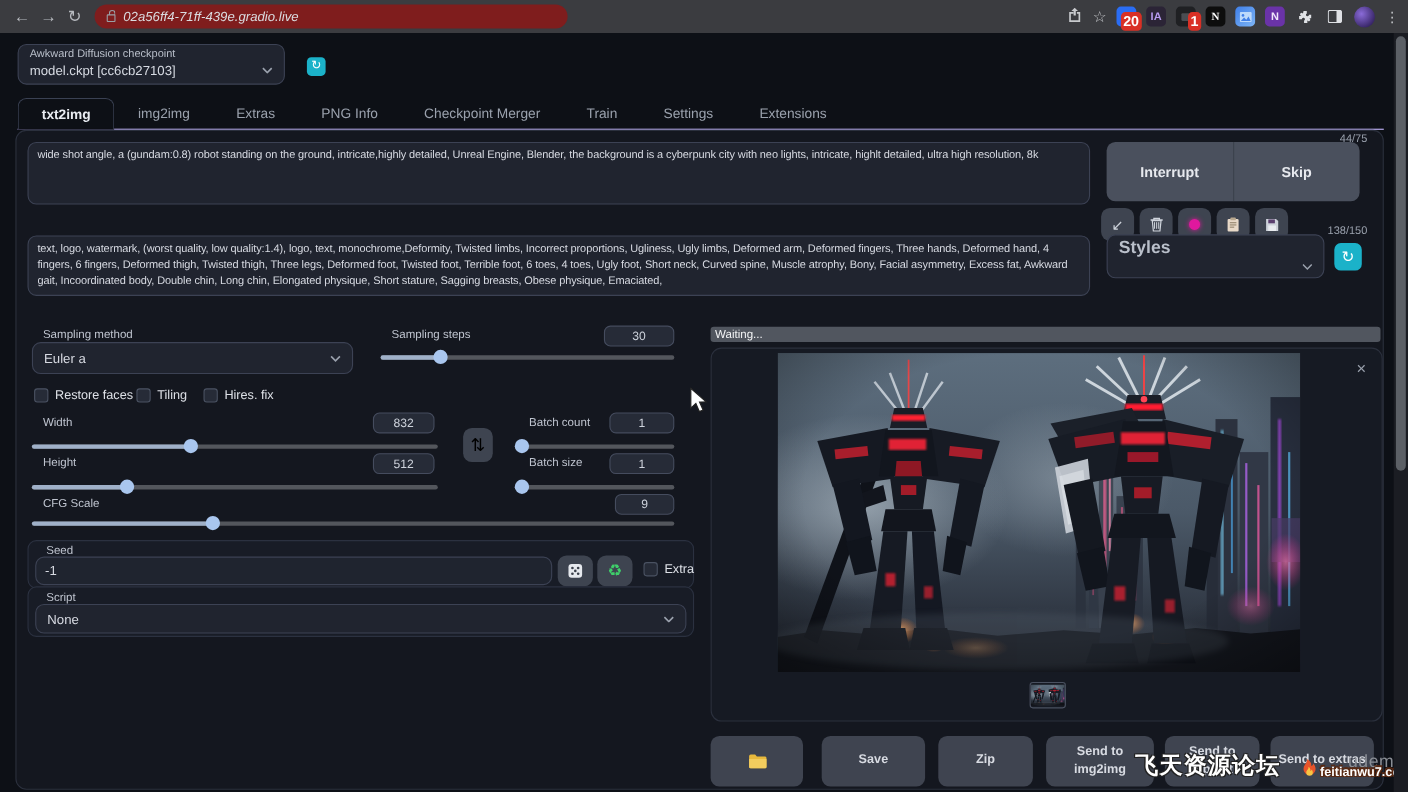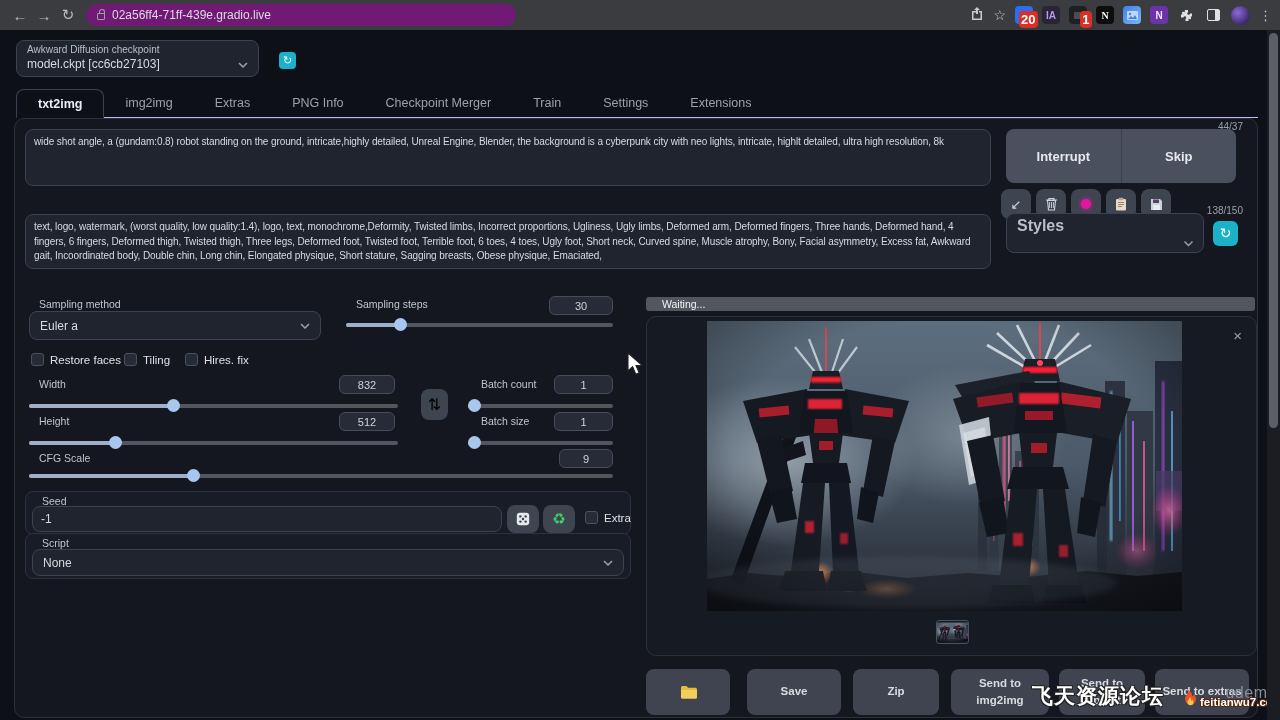--- a/index.html
+++ b/index.html
@@ -2,21 +2,21 @@
 <html><head>
 <meta charset="utf-8">
 <style>
   * { margin:0; padding:0; box-sizing:border-box; }
   body { background:#000; font-family:"Liberation Sans", sans-serif; }
   .screen { position:relative; width:1280px; height:720px; overflow:hidden; background:#0d1016; }
 
   
   .chrome { position:absolute; top:0; left:0; width:1280px; height:30px; background:#3b3c40; display:flex; align-items:center; padding:0 8px; }
   .navbtn { color:#b7babf; font-size:15px; width:24px; text-align:center; cursor:default; }
-  .urlpill { margin-left:6px; width:430px; height:22px; background:#701a75; border-radius:11px; display:flex; align-items:center; padding:0 11px; gap:7px; }
+  .urlpill { margin-left:6px; width:430px; height:22px; background:#7f1d1d; border-radius:11px; display:flex; align-items:center; padding:0 11px; gap:7px;font-style:italic; }
   .lock { width:8px; height:7px; border:1.3px solid #9aa0a6; border-radius:1px; position:relative; margin-top:3px; }
   .lock:before { content:""; position:absolute; left:0.5px; top:-5px; width:4px; height:4px; border:1.3px solid #9aa0a6; border-bottom:none; border-radius:3px 3px 0 0; }
   .url { color:#dadce0; font-size:12px; }
   .chrome-spacer { flex:1; }
   .cicons { display:flex; align-items:center; gap:9px; }
   .cicon { position:relative; width:18px; height:18px; border-radius:4px; display:flex; align-items:center; justify-content:center; font-size:10px; font-weight:bold; color:#e8eaed; }
   .badge { position:absolute; bottom:-4px; right:-5px; background:#d93025; color:#fff; font-size:13px; font-weight:bold; border-radius:4px; padding:0.5px 2.5px; line-height:1.2; }
   .share-ic, .star-ic { color:#c8cacd; font-size:14px; }
   .avatar { width:19px; height:19px; border-radius:50%; background:radial-gradient(circle at 35% 35%, #8a6bd8, #3d2a6e 70%, #1d1436); }
   .kebab { color:#c8cacd; font-size:13px; letter-spacing:0; }
@@ -58,21 +58,21 @@
   .slider .fill { position:absolute; left:0; top:0; height:4px; background:#9fb0c8; border-radius:2px; }
   .slider .knob { position:absolute; top:-5px; width:13px; height:13px; border-radius:50%; background:#a9c6ee; }
   .dropdown { position:absolute; background:#20242f; border:1px solid #3c4254; border-radius:8px; font-size:12px; color:#d7dae2; padding:0 10px; display:flex; align-items:center; justify-content:space-between; }
   .cb { display:inline-flex; align-items:center; gap:6px; position:absolute; }
   .cb .box { width:13px; height:13px; background:#262b37; border:1px solid #4a5262; border-radius:3px; }
   .cb .cl { font-size:11.5px; color:#dde0e6; }
   .group { position:absolute; border:1px solid #2b3140; border-radius:8px; background:#181c26; }
   .sqbtn { position:absolute; width:32px; height:28px; background:#3e4450; border-radius:8px; display:flex; align-items:center; justify-content:center; cursor:pointer; }
 
   
-  .progress { position:absolute; left:631px; top:178px; width:609px; height:14px; background:#51565f; border-radius:3px; font-size:10.5px; color:#f2f3f5; line-height:14px; padding-left:16px; }
+  .progress { position:absolute; left:631px; top:178px; width:609px; height:14px; background:#51565f; border-radius:3px; font-size:10.5px; color:#f2f3f5; line-height:14px; padding-left:4px; }
   .outpanel { position:absolute; left:631px; top:197px; width:611px; height:340px; background:#161a23; border:1px solid #2b303d; border-radius:10px; }
   .mainimg { position:absolute; left:60px; top:4px; width:475px; height:290px; cursor:pointer; }
   .closex { position:absolute; right:14px; top:10px; color:#9aa1ad; font-size:15px; cursor:pointer; }
   .thumb { position:absolute; left:290px; top:304px; width:31px; height:22px; border-radius:2px; overflow:hidden; outline:1px solid #4a5160; cursor:pointer; }
   .outbtn { position:absolute; top:550px; height:46px; background:#3f4450; border-radius:8px; color:#d8dbe2; font-size:11.5px; font-weight:bold; display:flex; align-items:center; justify-content:center; text-align:center; line-height:1.5; cursor:pointer; padding:0 6px; }
 
   
   .wm { position:absolute; left:1028px; top:676px; width:252px; height:44px; pointer-events:none; }
   .wm-udemy { position:absolute; right:4px; top:8px; color:#8a8e95; font-size:16px; letter-spacing:0.5px; }
   .wm-cn { position:absolute; left:4px; top:6px; color:#fff; font-size:21px; font-weight:bold; letter-spacing:1px; text-shadow:-1px -1px 0 #222,1px -1px 0 #222,-1px 1px 0 #222,1px 1px 0 #222; }
@@ -302,21 +302,21 @@
     <div class="tab">img2img</div>
     <div class="tab">Extras</div>
     <div class="tab">PNG Info</div>
     <div class="tab">Checkpoint Merger</div>
     <div class="tab">Train</div>
     <div class="tab">Settings</div>
     <div class="tab">Extensions</div>
   </div>
 
   <div class="panel">
-    <div class="counter" style="right:14px; top:2px">44/37</div>
+    <div class="counter" style="right:14px; top:2px">44/75</div>
     <div class="promptbox" style="top:10px; height:57px">wide shot angle, a (gundam:0.8) robot standing on the ground, intricate,highly detailed, Unreal Engine, Blender, the background is a cyberpunk city with neo lights, intricate, highlt detailed, ultra high resolution, 8k</div>
 
     <div class="counter" style="right:14px; top:86px">138/150</div>
     <div class="promptbox" style="top:95px; height:55px">text, logo, watermark, (worst quality, low quality:1.4), logo, text, monochrome,Deformity, Twisted limbs, Incorrect proportions, Ugliness, Ugly limbs, Deformed arm, Deformed fingers, Three hands, Deformed hand, 4 fingers, 6 fingers, Deformed thigh, Twisted thigh, Three legs, Deformed foot, Twisted foot, Terrible foot, 6 toes, 4 toes, Ugly foot, Short neck, Curved spine, Muscle atrophy, Bony, Facial asymmetry, Excess fat, Awkward gait, Incoordinated body, Double chin, Long chin, Elongated physique, Short stature, Sagging breasts, Obese physique, Emaciated,</div>
 
     <div class="runsplit">
       <div>Interrupt</div>
       <div class="divl">Skip</div>
     </div>
 

